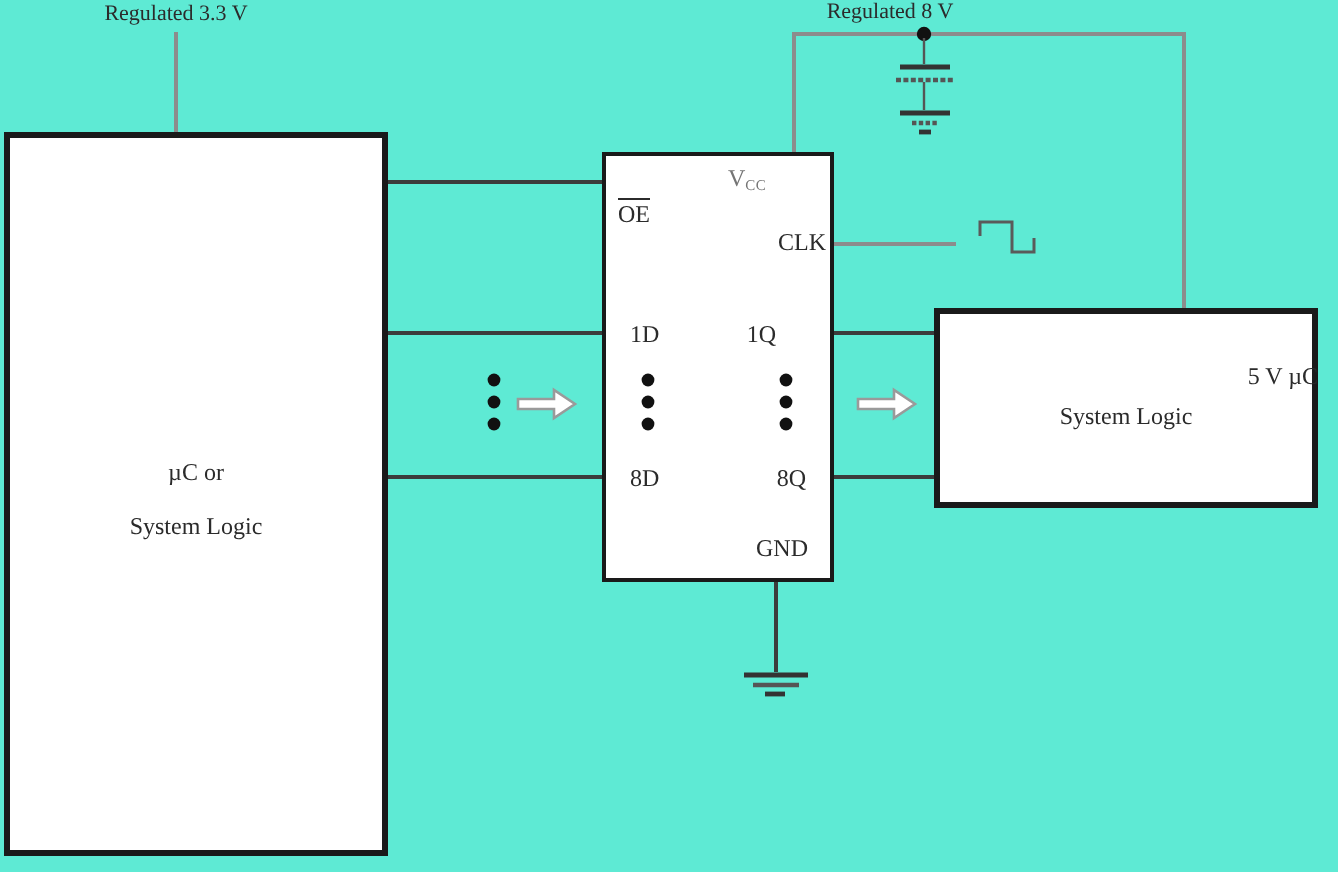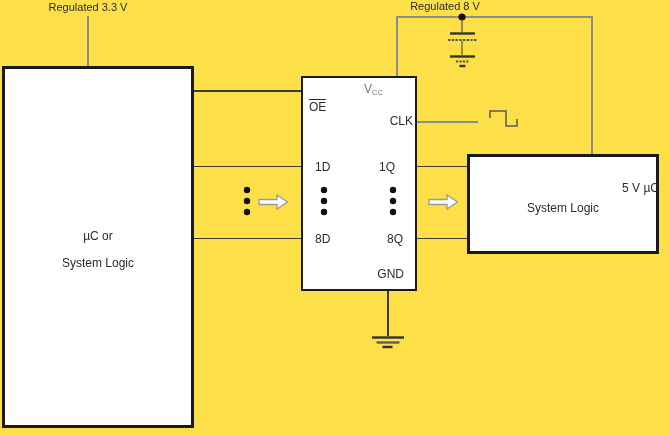--- a/index.html
+++ b/index.html
@@ -1,18 +1,18 @@
 <!DOCTYPE html>
 <html><head>
 <meta charset="utf-8">
 <style>
   html,body{margin:0;padding:0;background:#fff;}
   #canvas{
-    position:relative;width:669px;height:436px;background:#fde047;overflow:hidden;
-    font-family:Liberation Sans, sans-serif;color:#222;
+    position:relative;width:669px;height:436px;background:#5eead4;overflow:hidden;
+    font-family:Liberation Serif, serif;color:#222;
   }
   .box{position:absolute;background:#fff;border:3px solid #1a1a1a;box-sizing:border-box;}
   .icbox{position:absolute;background:#fff;border:2px solid #1a1a1a;box-sizing:border-box;}
   .lbl{position:absolute;white-space:nowrap;line-height:1.2;}
   .supply{font-size:11px;text-align:center;color:#2b2b2b;}
   .boxtext{font-size:12px;text-align:center;color:#2b2b2b;}
   .pin{font-size:12px;color:#2b2b2b;}
   .pin-right{text-align:right;width:60px;}
   .vcc{color:#757575;}
   .vcc .sub{font-size:7.5px;position:relative;bottom:-2px;letter-spacing:0.2px;}
@@ -104,20 +104,20 @@
 
   <div class="lbl pin" style="left:309px;top:83px;margin-top:16px;">
     <span class="oe-span">OE</span>
   </div>
 
   <div class="lbl pin vcc" style="left:364px;top:82px;"><span>V</span><span class="sub">CC</span></div>
 
   <div class="lbl pin pin-right" style="left:353px;top:114px;">CLK</div>
 
   <div class="lbl pin" style="left:315px;top:160px;">1D</div>
-  <div class="lbl pin pin-right" style="left:357px;top:160px;text-align:center;">1Q</div>
+  <div class="lbl pin pin-right" style="left:328px;top:160px;">1Q</div>
 
   <div class="lbl pin" style="left:315px;top:232px;">8D</div>
   <div class="lbl pin pin-right" style="left:343px;top:232px;">8Q</div>
 
   <div class="lbl pin pin-right" style="left:344px;top:267px;">GND</div>
 
 </div>
 
 </body></html>

